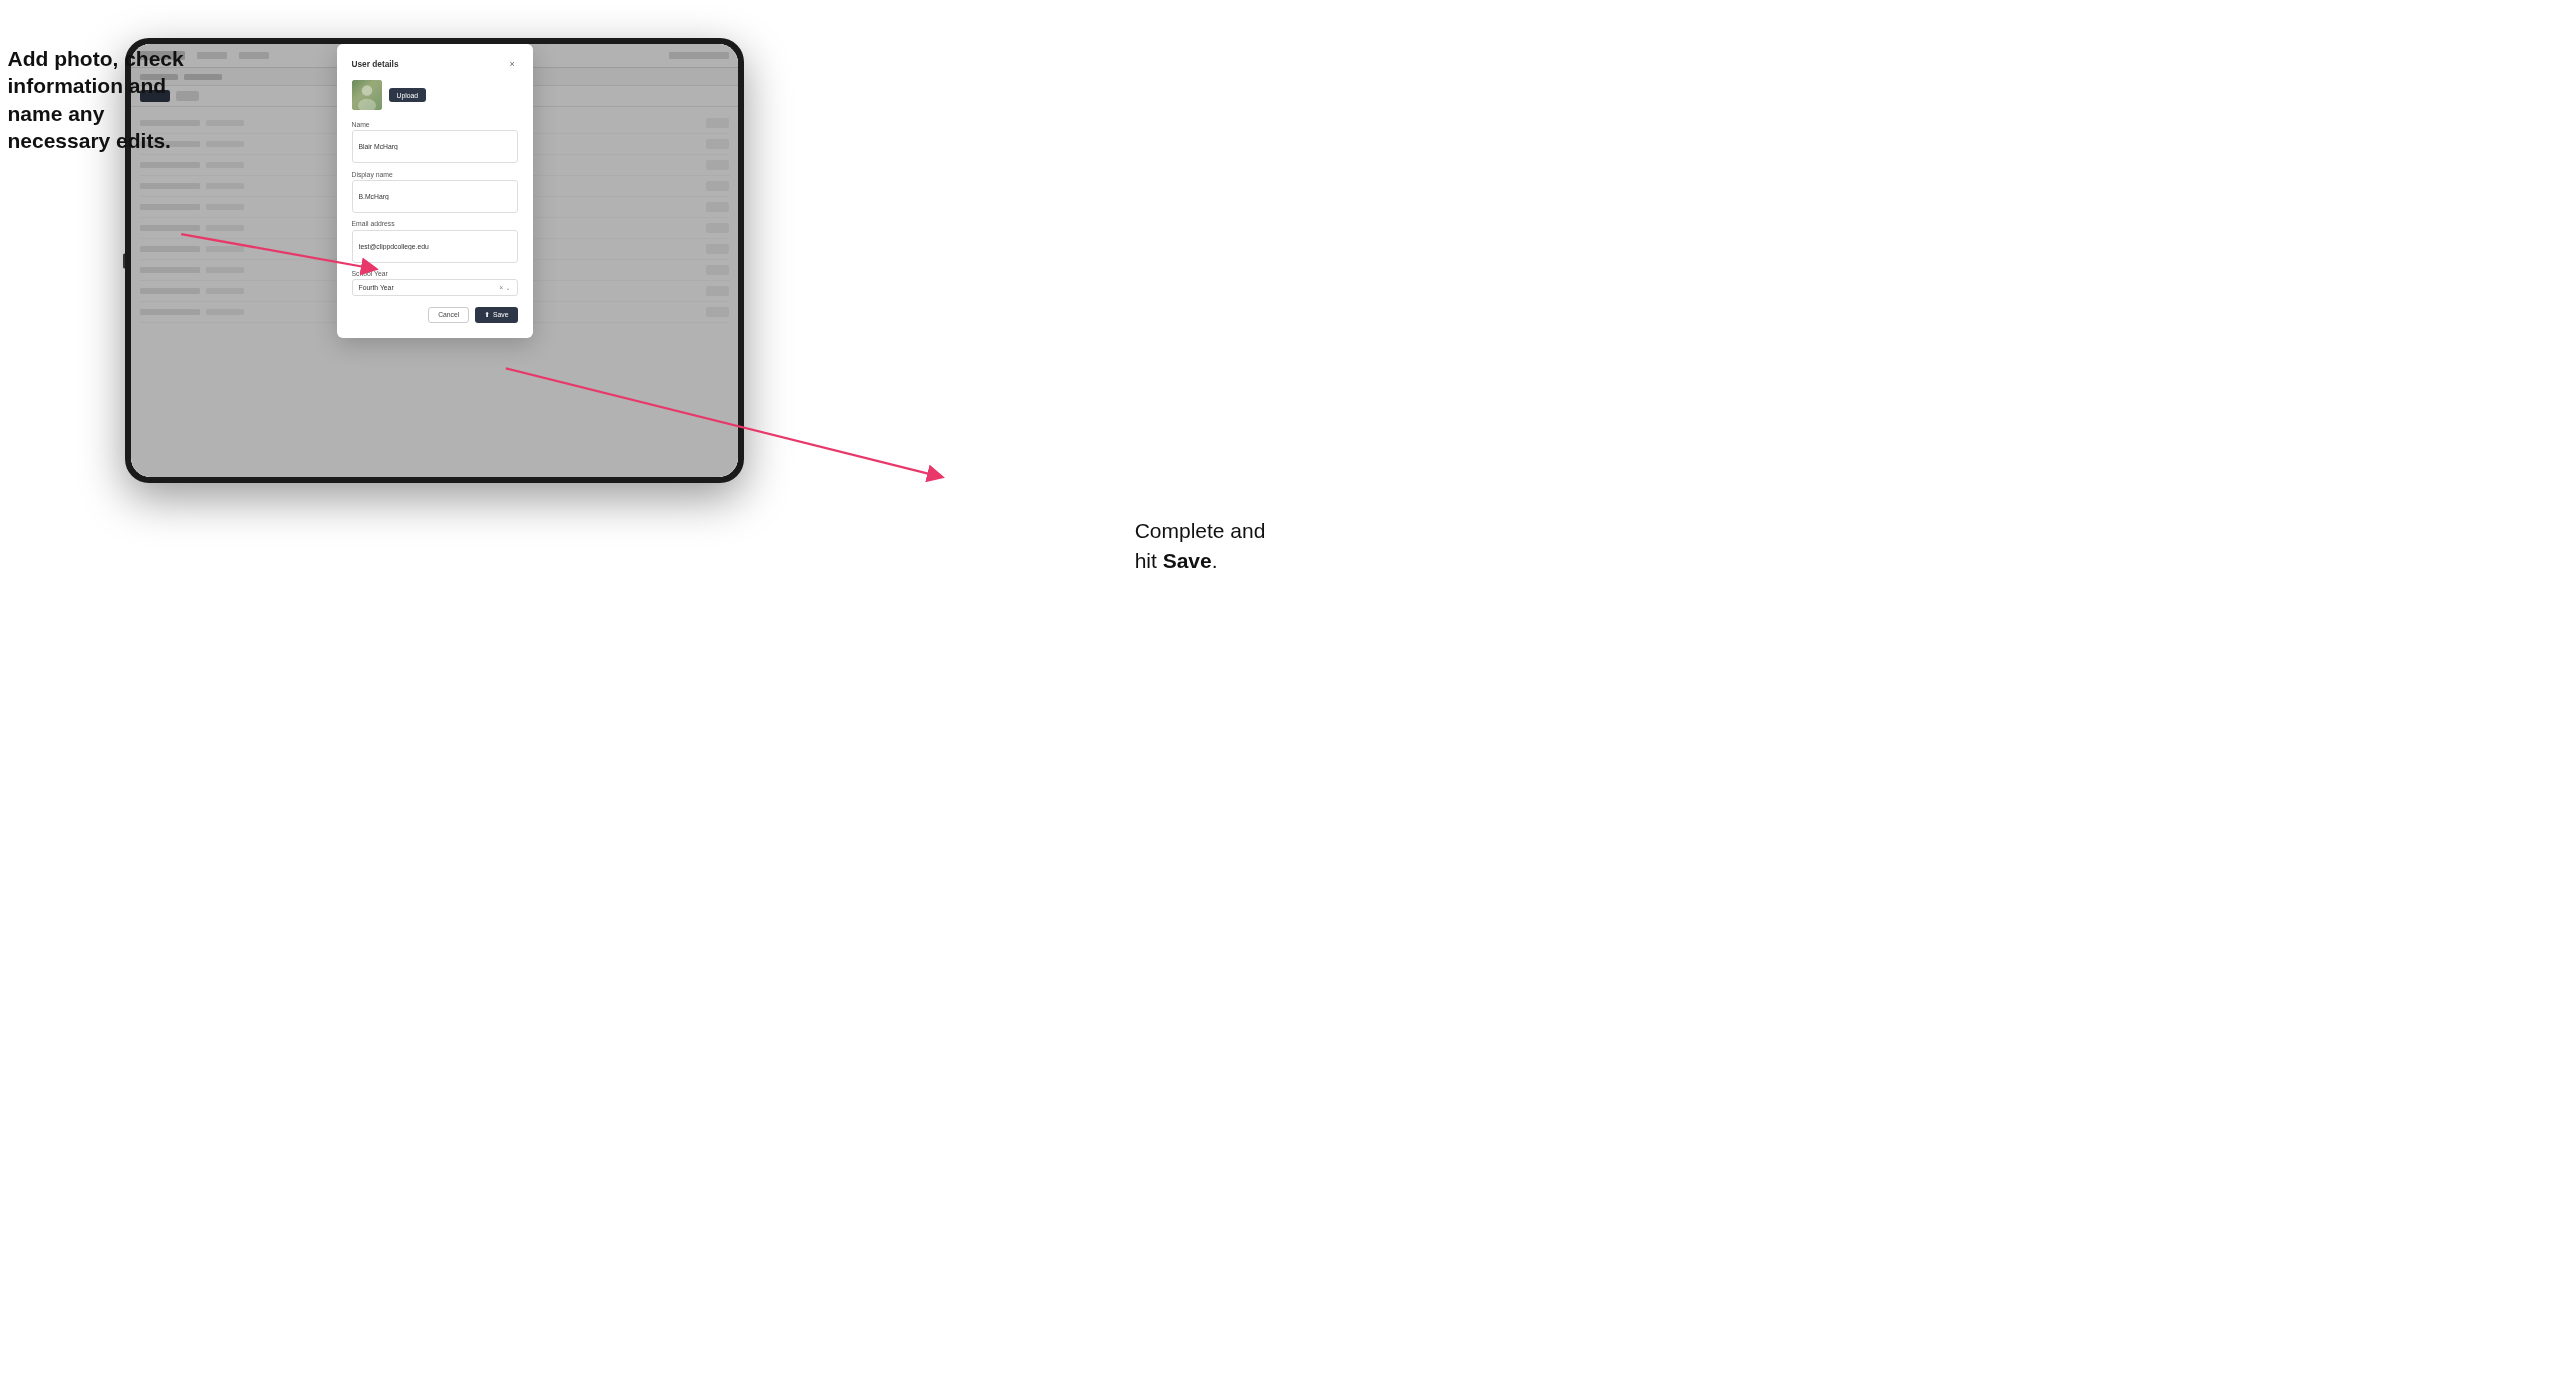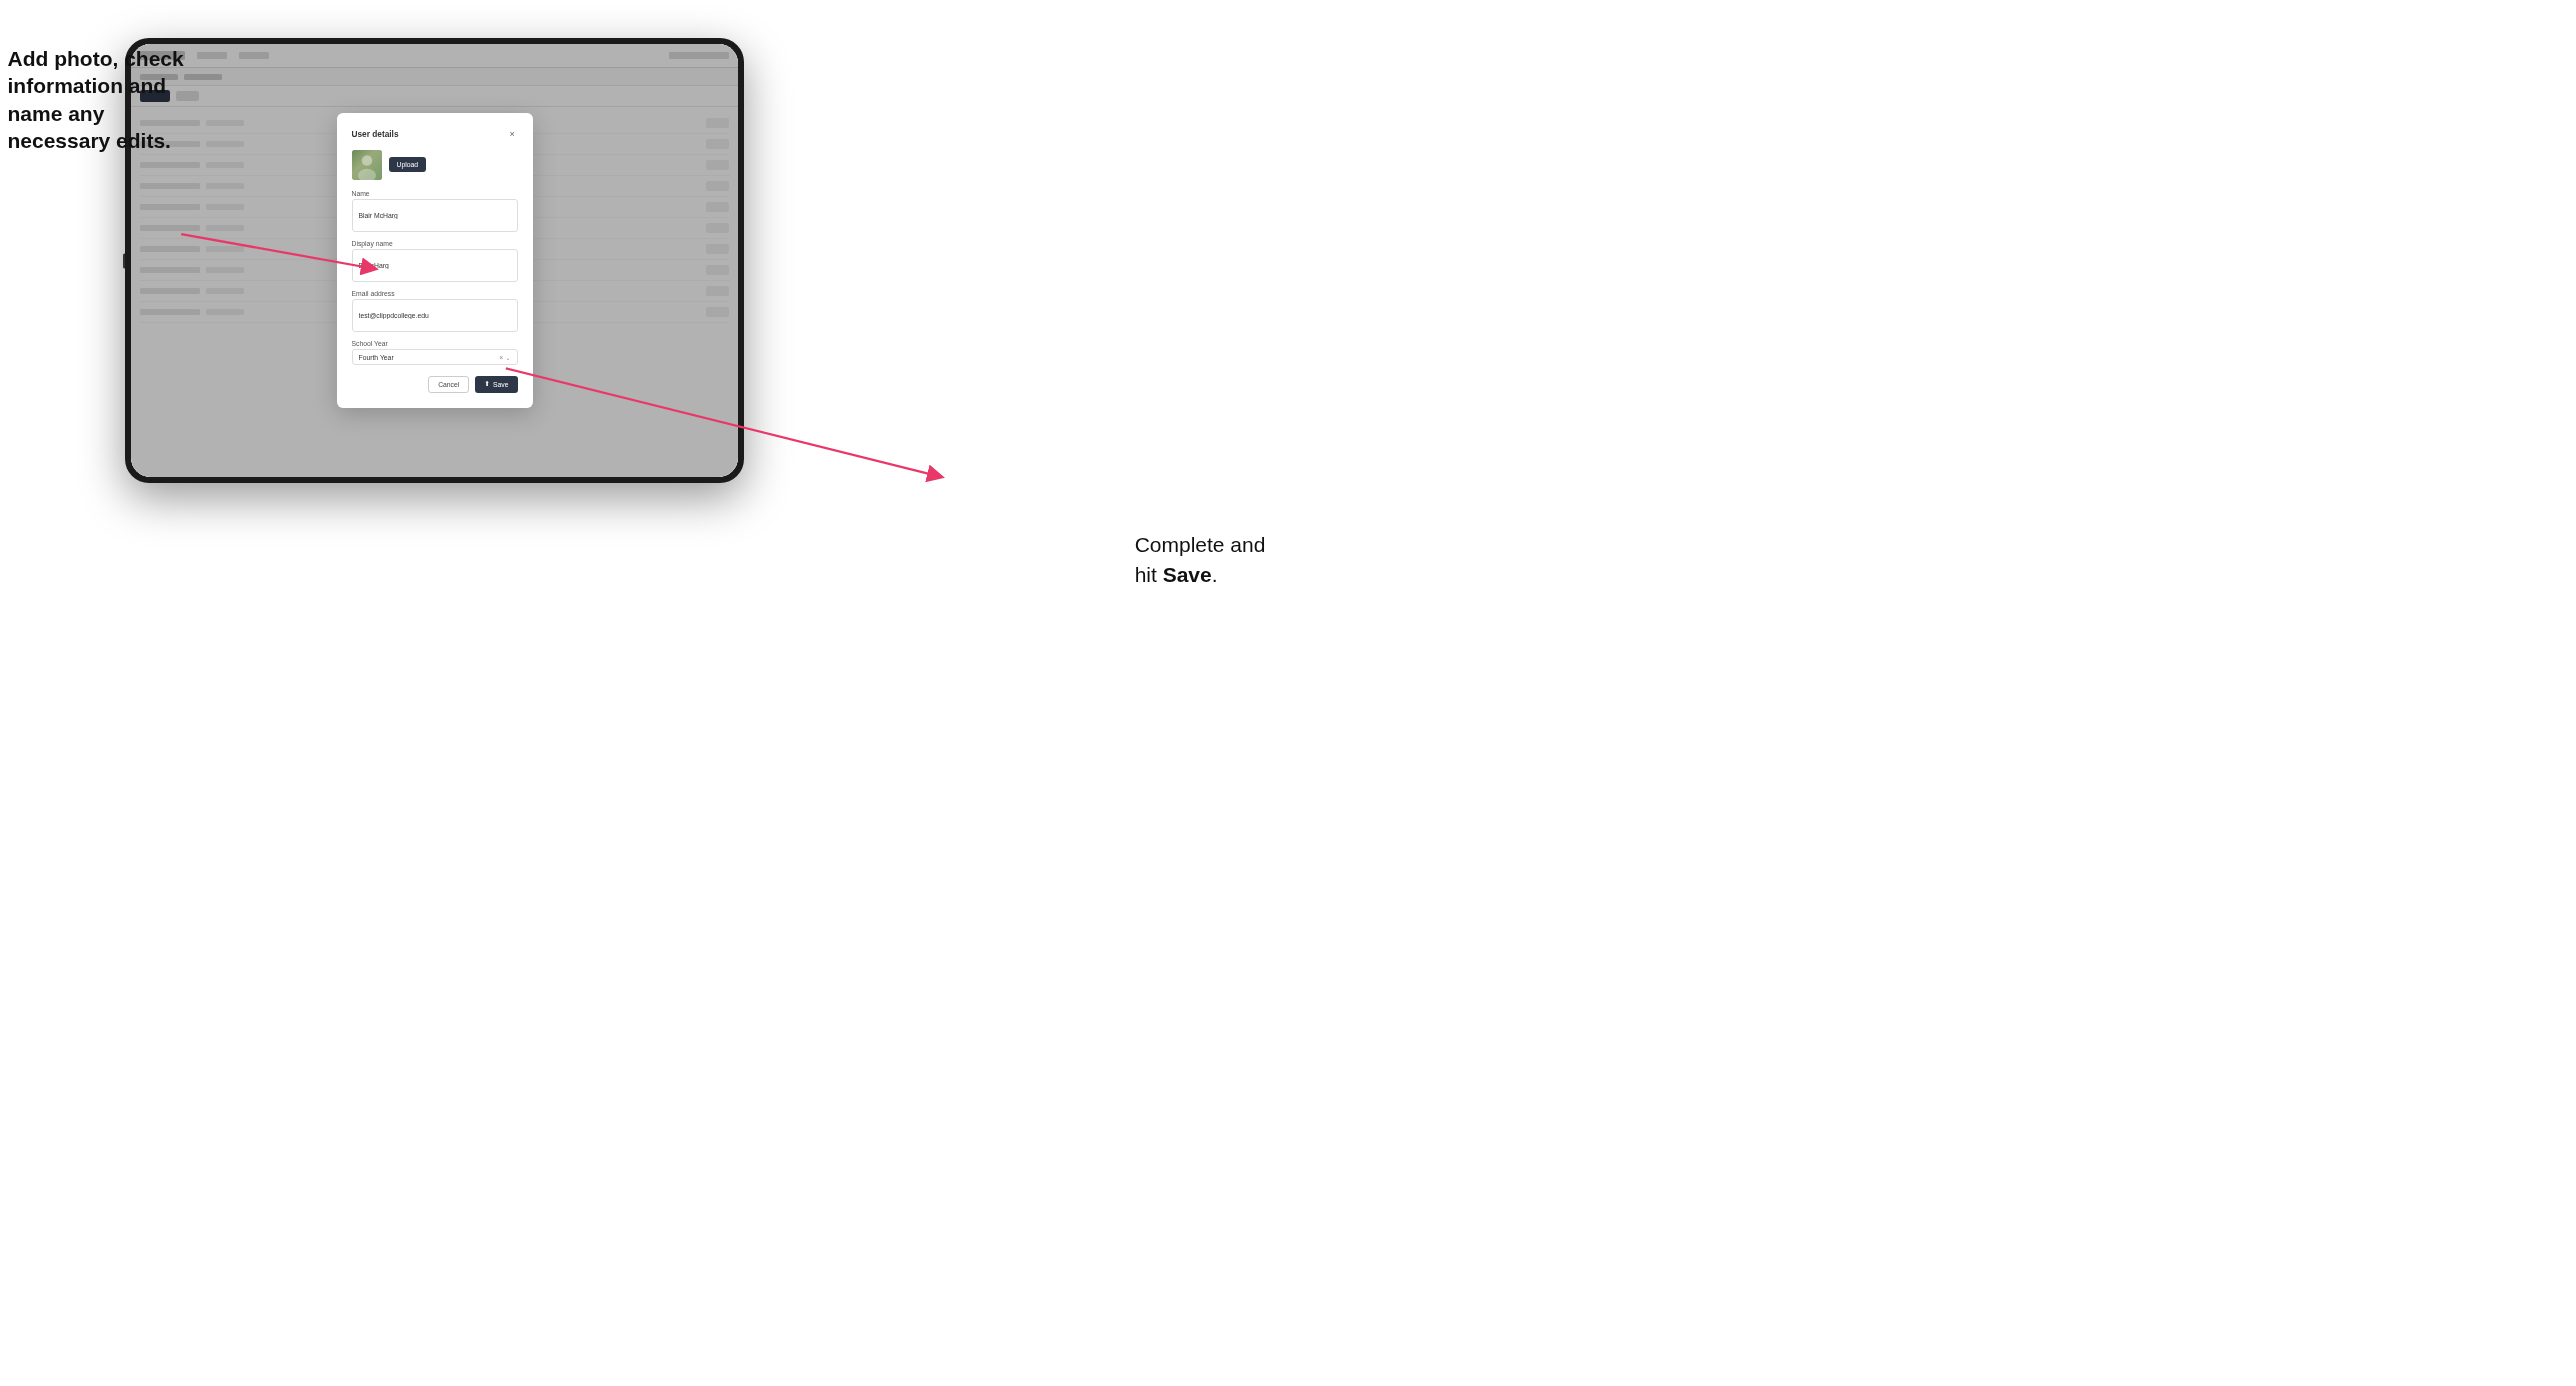--- a/index.html
+++ b/index.html
@@ -22,21 +22,21 @@
       line-height: 1.3;
       color: #111;
       z-index: 100;
       max-width: 181px;
     }
 
     
     .annotation-right {
       position: absolute;
       right: 22.6px;
-      bottom: 104px;
+      bottom: 118px;
       font-size: 21px;
       font-weight: 400;
       line-height: 1.4;
       color: #111;
       z-index: 100;
       text-align: left;
     }
 
     
     .arrows-layer {
@@ -201,21 +201,21 @@
       background: #e0e0e0;
       border-radius: 2.3px;
     }
 
     
     .modal-overlay {
       position: absolute;
       top: 0; left: 0; right: 0; bottom: 0;
       background: rgba(0,0,0,0.3);
       display: flex;
-      align-items: center;
+      align-items: flex-start;
       justify-content: center;
       z-index: 50;
     }
 
     .modal {
       background: #fff;
       border-radius: 6px;
       padding: 15px;
       width: 196px;
       box-shadow: 0 6px 24px rgba(0,0,0,0.2);

